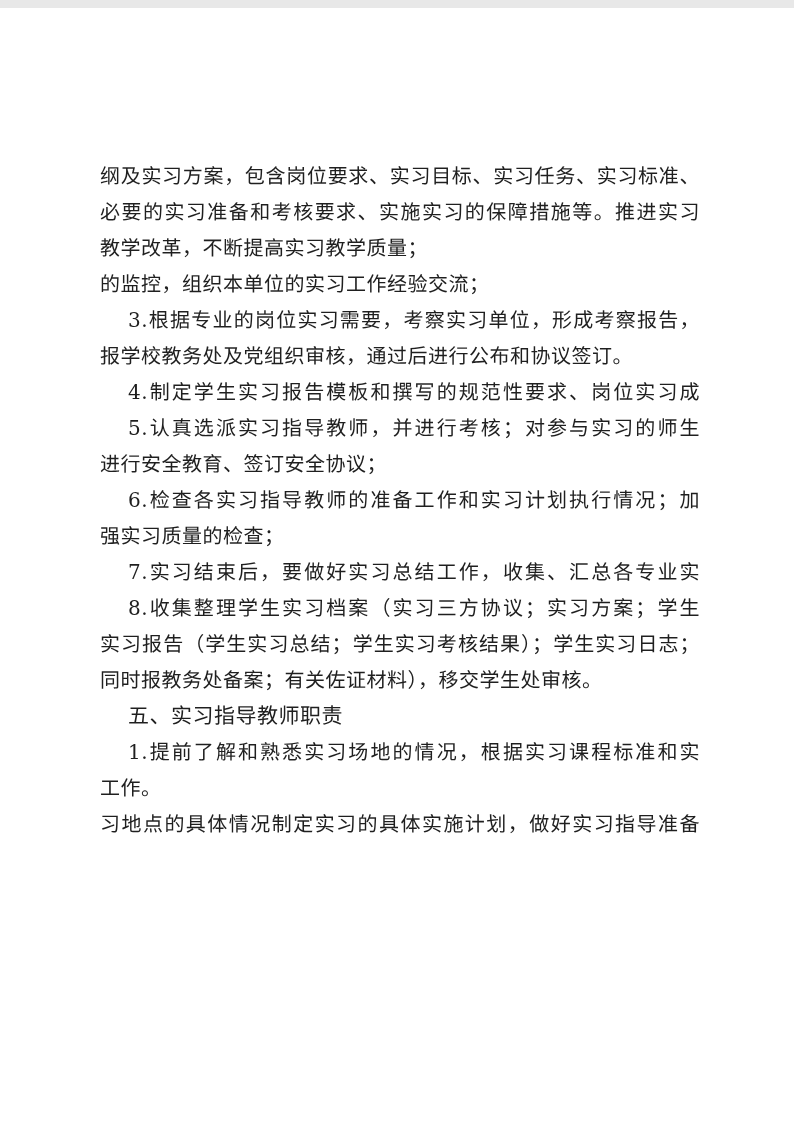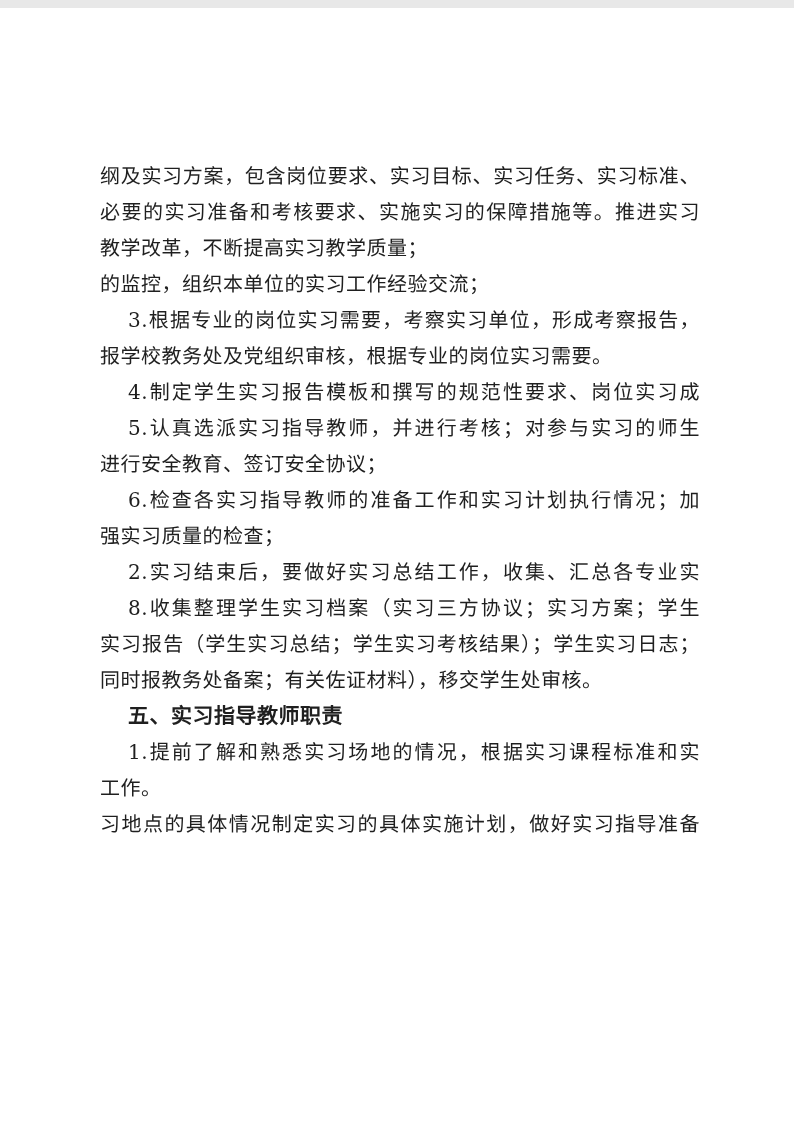--- a/index.html
+++ b/index.html
@@ -26,56 +26,56 @@
     text-align:justify;
     text-align-last:justify;
     overflow:hidden;
   }
   .line.last {
     text-align:center;
     text-align-last:left;
   }
   .line.indent { padding-left:28px; }
   .para.heading .line {
-    font-weight:bold;
+    font-weight:normal;
     font-size:21px;
     text-align:left;
     text-align-last:left;
   }
 </style>
 </head>
 <body>
 
 <div class="page">
   <div class="content" style="color: rgb(31, 31, 31);">
       <div class="para body">
         <div class="line">纲及实习方案，包含岗位要求、实习目标、实习任务、实习标准、</div>
         <div class="line">必要的实习准备和考核要求、实施实习的保障措施等。推进实习</div>
         <div class="line last">教学改革，不断提高实习教学质量；</div>
       </div>
       <div class="para body">
         <div class="line last">的监控，组织本单位的实习工作经验交流；</div>
       </div>
       <div class="para body">
         <div class="line indent">3.根据专业的岗位实习需要，考察实习单位，形成考察报告，</div>
-        <div class="line last">报学校教务处及党组织审核，根据专业的岗位实习需要。</div>
+        <div class="line last">报学校教务处及党组织审核，通过后进行公布和协议签订。</div>
       </div>
       <div class="para body">
         <div class="line indent">4.制定学生实习报告模板和撰写的规范性要求、岗位实习成</div>
       </div>
       <div class="para body">
         <div class="line indent">5.认真选派实习指导教师，并进行考核；对参与实习的师生</div>
         <div class="line last">进行安全教育、签订安全协议；</div>
       </div>
       <div class="para body">
         <div class="line indent">6.检查各实习指导教师的准备工作和实习计划执行情况；加</div>
         <div class="line last">强实习质量的检查；</div>
       </div>
       <div class="para body">
-        <div class="line indent">2.实习结束后，要做好实习总结工作，收集、汇总各专业实</div>
+        <div class="line indent">7.实习结束后，要做好实习总结工作，收集、汇总各专业实</div>
       </div>
       <div class="para body">
         <div class="line indent">8.收集整理学生实习档案（实习三方协议；实习方案；学生</div>
         <div class="line">实习报告（学生实习总结；学生实习考核结果）；学生实习日志；</div>
         <div class="line last">同时报教务处备案；有关佐证材料），移交学生处审核。</div>
       </div>
       <div class="para heading">
         <div class="line last indent">五、实习指导教师职责</div>
       </div>
       <div class="para body">

